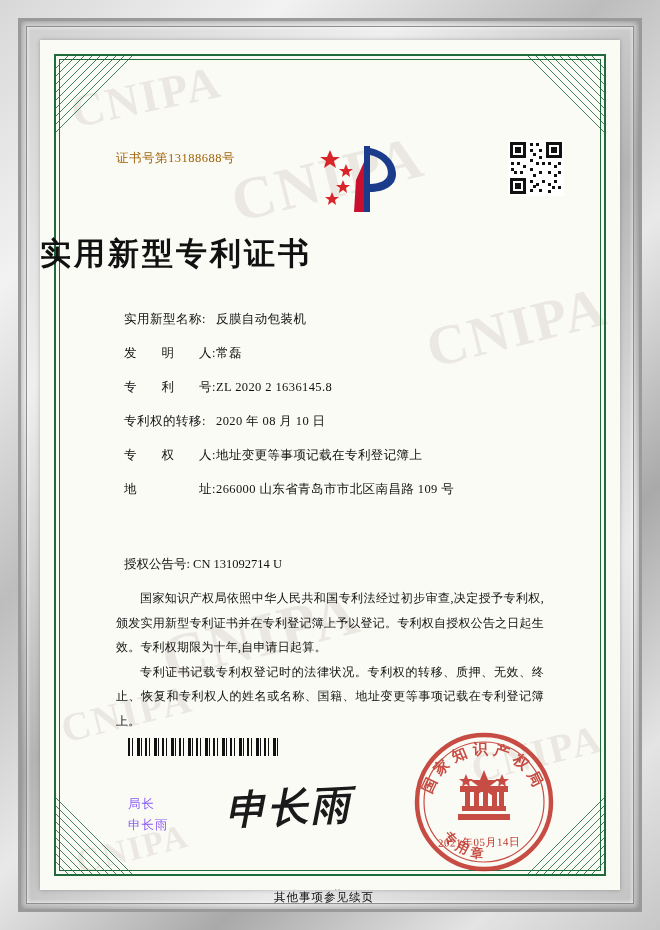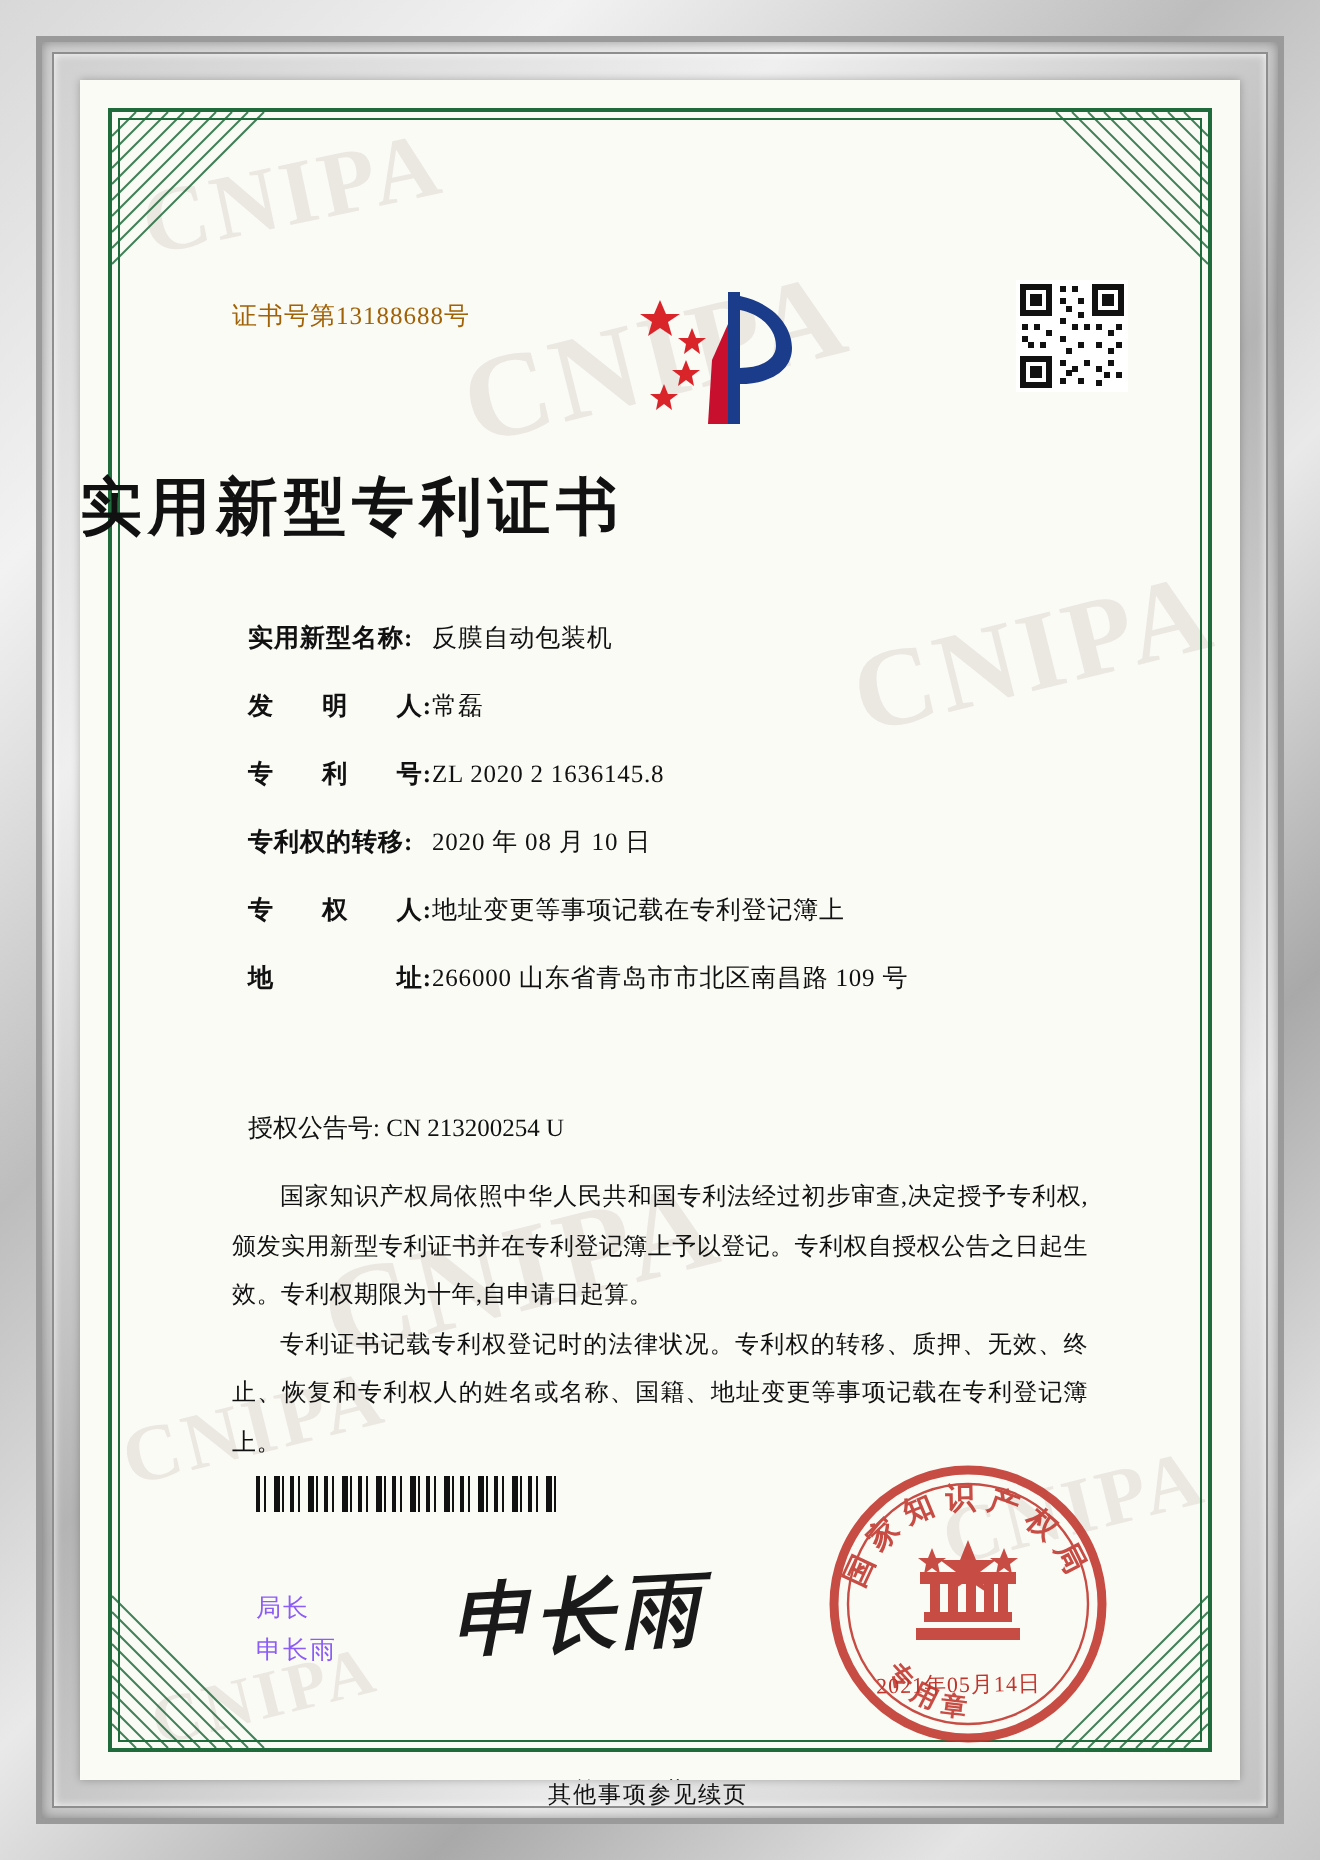--- a/index.html
+++ b/index.html
@@ -132,21 +132,20 @@
   .field-row {
     display: flex;
     align-items: baseline;
     margin-bottom: 19px;
     line-height: 1.2;
   }
   .field-label {
     width: 92px;
     flex: 0 0 92px;
     letter-spacing: .5px;
-    font-weight: bold;
   }
   .field-label.spaced {
     display: flex;
     justify-content: space-between;
     width: 92px;
   }
   .field-value { flex: 1; letter-spacing: .4px; }
 
   .pub-row {
     position: absolute;
@@ -429,21 +428,21 @@
           <span>地</span>
           <span>址:</span>
         </div>
         <div class="field-value">266000 山东省青岛市市北区南昌路 109 号</div>
       </div>
     </div>
 
     <div class="pub-row">
       <div class="pub-right">
         <span>授权公告号:</span>
-        <span>CN 213200254 U</span>
+        <span>CN 131092714 U</span>
       </div>
     </div>
 
     <div class="body-text">
       <p>国家知识产权局依照中华人民共和国专利法经过初步审查,决定授予专利权,颁发实用新型专利证书并在专利登记簿上予以登记。专利权自授权公告之日起生效。专利权期限为十年,自申请日起算。</p>
       <p>专利证书记载专利权登记时的法律状况。专利权的转移、质押、无效、终止、恢复和专利权人的姓名或名称、国籍、地址变更等事项记载在专利登记簿上。</p>
     </div>
 
     <div class="barcode"></div>
 

